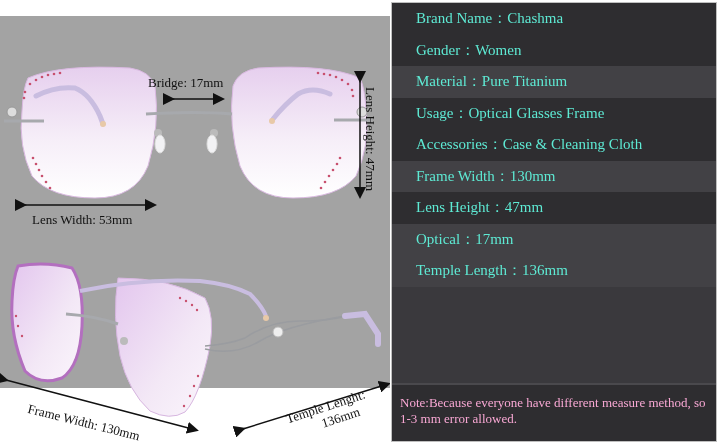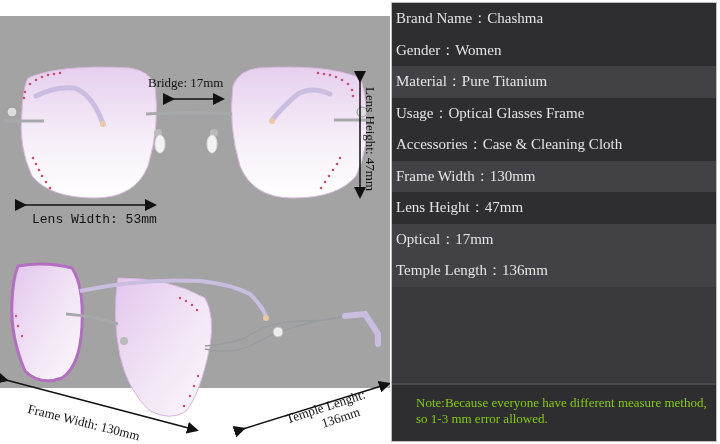--- a/index.html
+++ b/index.html
@@ -1,24 +1,24 @@
 <!DOCTYPE html>
 <html><head>
 <meta charset="utf-8">
 <style>
   html, body { margin:0; padding:0; }
   body { width:720px; height:444px; background:#ffffff; position:relative; overflow:hidden; font-family:"Liberation Serif", serif; }
   .photo { position:absolute; left:0; top:16px; width:390px; height:372px; background:#a3a3a3; }
   .photo svg { position:absolute; left:0; top:0; }
   .lbl { position:absolute; color:#111; font-size:13px; white-space:nowrap; font-family:"Liberation Serif", serif; }
   .panel { position:absolute; left:391px; top:2px; width:326px; height:440px; background:#3a393d; border:1px solid #bfbfbf; box-sizing:border-box; }
-  .row { height:31.5px; line-height:31.5px; padding-left:4px; color:#e5e5e5; font-size:15px; white-space:nowrap; }
+  .row { height:31.5px; line-height:31.5px; padding-left:24px; color:#5eead4; font-size:15px; white-space:nowrap; }
   .row.dark { background:#2e2d30; }
   .row.light { background:#424145; }
-  .note { position:absolute; left:0; right:0; bottom:0; height:58px; background:#2e2d30; color:#84cc16; font-size:13px; line-height:16px; padding:10px 6px 0 24px; box-sizing:border-box; border-top:2px solid #4a494d; }
+  .note { position:absolute; left:0; right:0; bottom:0; height:58px; background:#2e2d30; color:#f9a8d4; font-size:13px; line-height:16px; padding:10px 6px 0 8px; box-sizing:border-box; border-top:2px solid #4a494d; }
 </style>
 </head>
 <body>
 
 <div class="photo">
   <svg width="390" height="444" viewBox="0 0 390 444">
     <defs>
       <linearGradient id="lensG" x1="0" y1="0" x2="0" y2="1">
         <stop offset="0" stop-color="#e6cfee"></stop>
         <stop offset="0.55" stop-color="#f6eef8"></stop>
@@ -125,21 +125,21 @@
       <path d="M205,333 Q235,340 260,325 Q285,310 345,300" stroke="#9a9ca0" stroke-width="1.5" fill="none"></path>
       <path d="M345,300 L365,298 L378,318 L378,328" stroke="#c9bde0" stroke-width="6" fill="none" stroke-linecap="round"></path>
       <circle cx="278" cy="316" r="5" fill="#eee" stroke="#bbb"></circle>
 
       <line x1="6" y1="364" x2="196" y2="414" stroke="#111" stroke-width="1.5" marker-start="url(#ah)" marker-end="url(#ah)"></line>
       <line x1="243" y1="413" x2="388" y2="368" stroke="#111" stroke-width="1.5" marker-start="url(#ah)" marker-end="url(#ah)"></line>
     </g>
   </svg>
 
   <span class="lbl" style="left:148px; top:59px;">Bridge: 17mm</span>
-  <span class="lbl" style="left:32px; top:196px;font-family:Liberation Mono, monospace;">Lens Width: 53mm</span>
+  <span class="lbl" style="left:32px; top:196px;">Lens Width: 53mm</span>
   <span class="lbl" style="left:318px; top:115px; transform:rotate(90deg); transform-origin:center;">Lens Height: 47mm</span>
   <span class="lbl" style="left:30px; top:385px; transform:rotate(14deg); transform-origin:left top;">Frame Width:  130mm</span>
   <span class="lbl" style="left:284px; top:396px; transform:rotate(-18deg); transform-origin:left top; text-align:center; line-height:15px;">
     <span>Temple Lenght:</span><br>
     <span style="padding-left:22px;">136mm</span>
   </span>
 </div>
 
 <div class="panel">
   <div class="row dark"><span>Brand Name：</span><span>Chashma</span></div>

